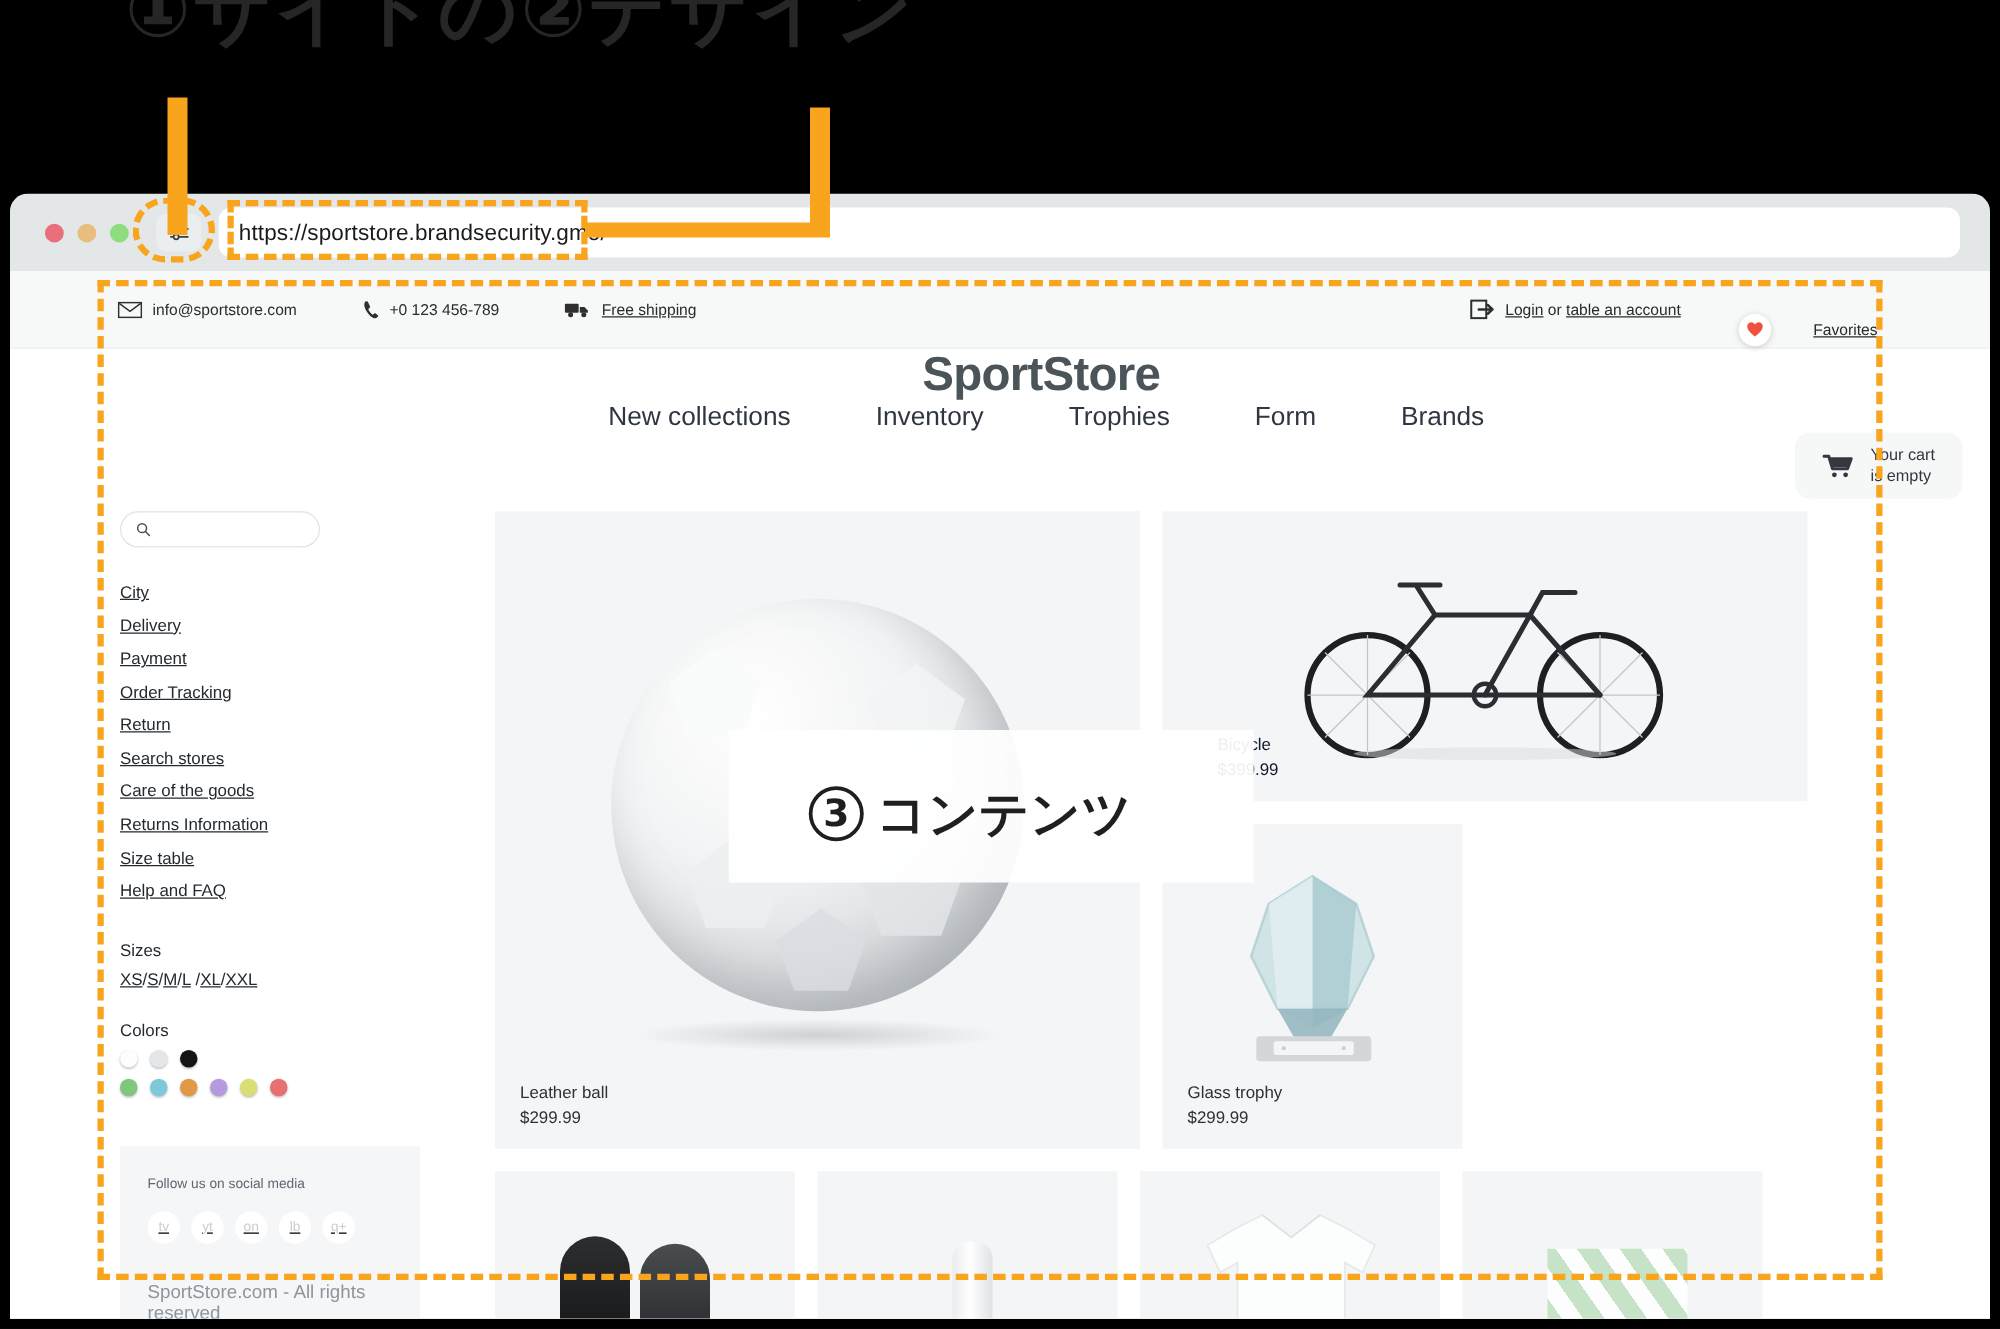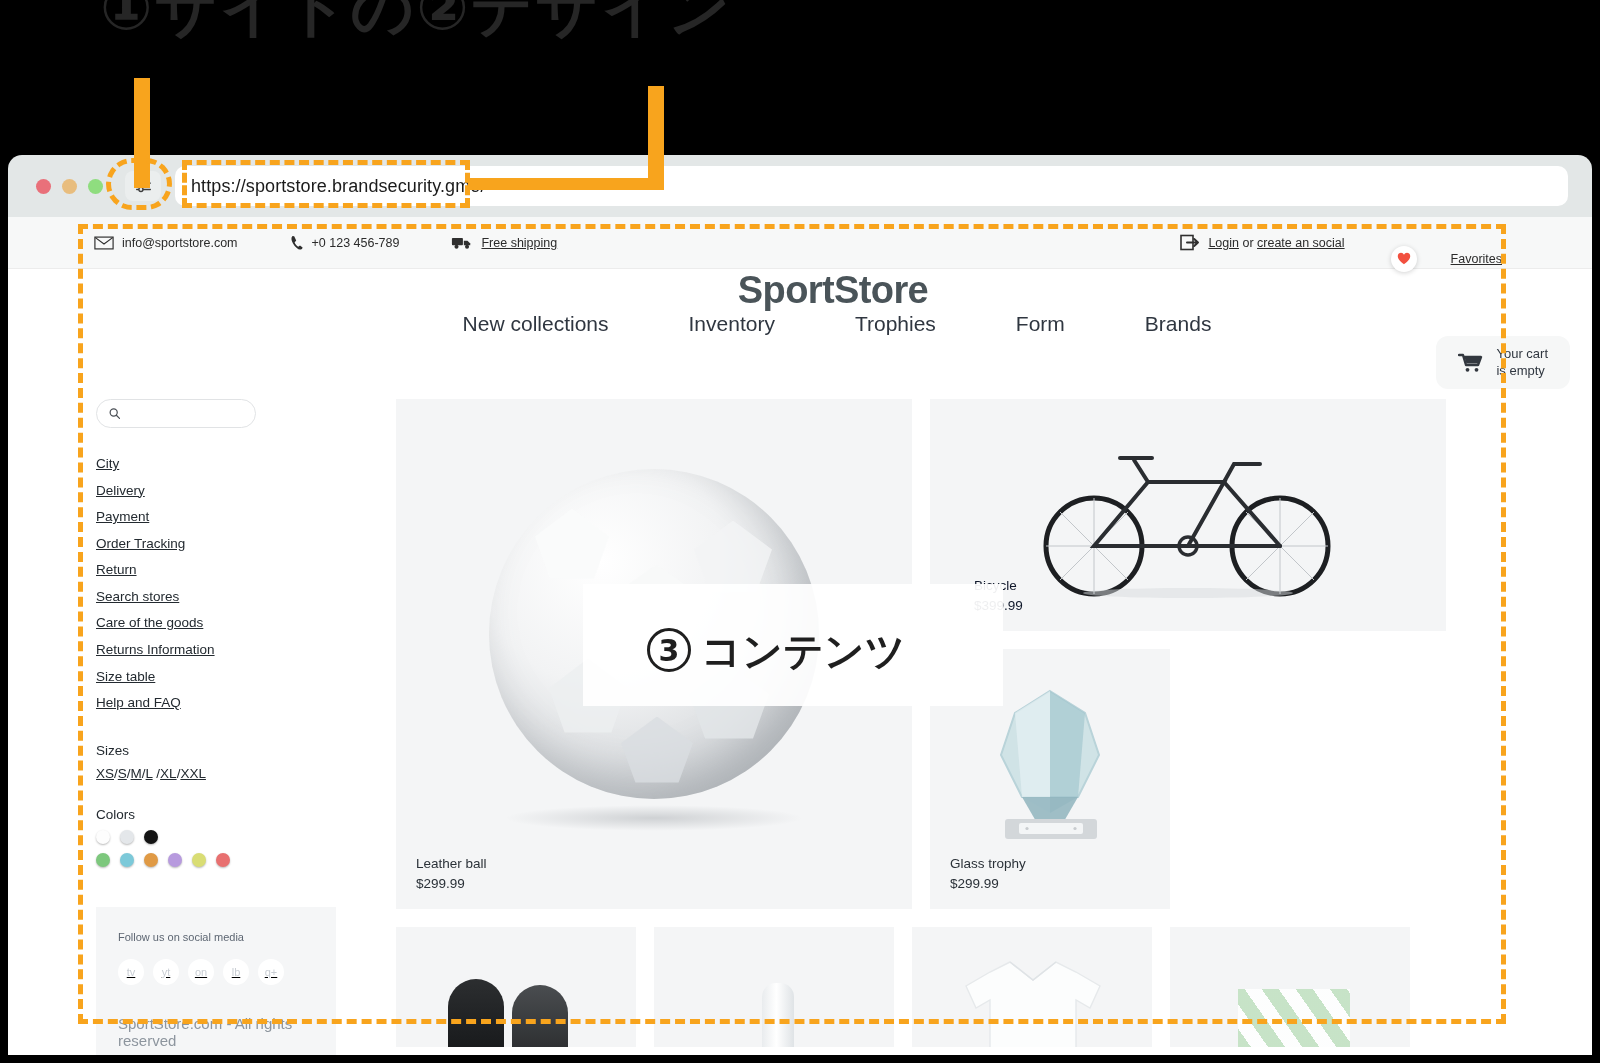--- a/index.html
+++ b/index.html
@@ -39,37 +39,37 @@
   }
   .urlbar {
     flex: 1; margin-left: 14px; margin-right: 10px; height: 40px;
     background:#fff; border-radius: 10px; display:flex; align-items:center;
     padding: 0 16px; font-size: 18px; color:#1b1b1b; letter-spacing:.1px;
   }
   .viewport { position:absolute; left:0; top:62px; width:1584px; height:838px; background:#fff; overflow:hidden; }
 
   
   .utilbar {
-    height: 52px; background:#f7f8f8; border-bottom:1px solid #ececec;
+    height: 62px; background:#f7f8f8; border-bottom:1px solid #ececec;
     display:flex; align-items:center; padding: 0 18px 0 86px; font-size: 12.5px; color:#2b2b2b;
   }
   .util-item { display:flex; align-items:center; gap:8px; margin-right: 52px; }
   .util-item .lbl { white-space: nowrap; }
   .u-link { text-decoration: underline; cursor:pointer; }
   .util-right { margin-left:auto; display:flex; align-items:center; gap:0; padding-right: 72px; }
   .heart-badge {
     width: 26px; height: 26px; border-radius:50%; background:#fff;
     box-shadow: 0 1px 5px rgba(0,0,0,.18);
     display:flex; align-items:center; justify-content:center; margin-right: 26px;
   }
 
   
   .siteheader { height: 120px; display:flex; align-items:center; padding: 0 22px 0 88px; background:#fff;flex-direction:column;}
   .logo { font-size: 38px; font-weight: 800; color:#4a5459; letter-spacing:-0.6px; }
-  nav.mainnav { display:flex; align-items:center; gap: 12px; margin-left: 76px; }
+  nav.mainnav { display:flex; align-items:center; gap: 0; margin-left: 76px; }
   nav.mainnav a { font-size: 21px; color:#2f3640; text-decoration:none; margin-right: 68px; white-space: nowrap;}
   .cart {
     margin-left:auto; background:#f6f7f7; border-radius:12px; height: 58px;
     display:flex; align-items:center; gap:12px; padding: 0 22px;
   }
   .cart-txt { font-size:13px; line-height:1.25; color:#303740; }
 
   
   .content { display:flex; padding: 0 22px 0 88px; background:#fff; }
   .sidebar { width: 270px; flex: 0 0 270px; padding-top: 10px; }
@@ -204,21 +204,21 @@
           <span class="lbl u-link">Free shipping</span>
         </div>
 
         <div class="util-right">
           <div class="util-item" style="margin-right:46px;">
             <svg width="20" height="17" viewBox="0 0 20 17">
               <rect x="1" y="1.5" width="12" height="14" fill="none" stroke="#2f2f2f" stroke-width="1.6"></rect>
               <path d="M7 8.5 H18 M14.2 5 L18 8.5 L14.2 12" fill="none" stroke="#2f2f2f" stroke-width="2" stroke-linecap="round" stroke-linejoin="round"></path>
             </svg>
             <span class="lbl">
-              <span class="u-link">Login</span><span> or </span><span class="u-link">create an social</span>
+              <span class="u-link">Login</span><span> or </span><span class="u-link">table an account</span>
             </span>
           </div>
 
           <div class="util-item" style="margin-right:0;margin-top:32px;">
             <span class="heart-badge">
               <svg width="14" height="13" viewBox="0 0 16 15">
                 <path d="M8 14 C8 14 0.8 9.4 0.8 4.9 C0.8 2.4 2.7 0.9 4.6 0.9 C6.1 0.9 7.3 1.9 8 3.1 C8.7 1.9 9.9 0.9 11.4 0.9 C13.3 0.9 15.2 2.4 15.2 4.9 C15.2 9.4 8 14 8 14 Z" fill="#f2503f"></path>
               </svg>
             </span>
             <span class="lbl u-link">Favorites</span>

